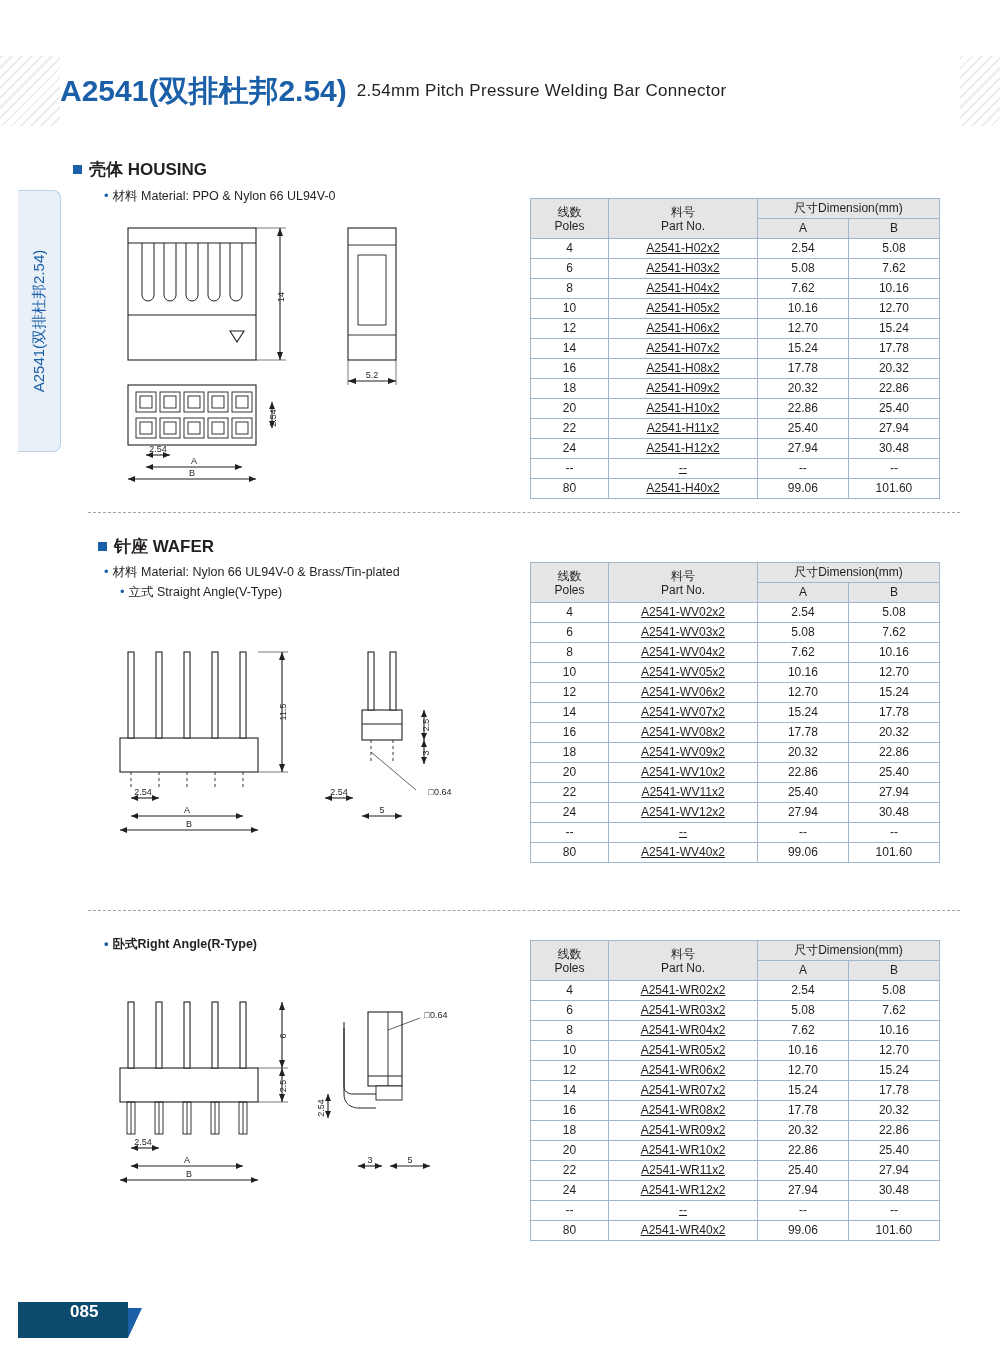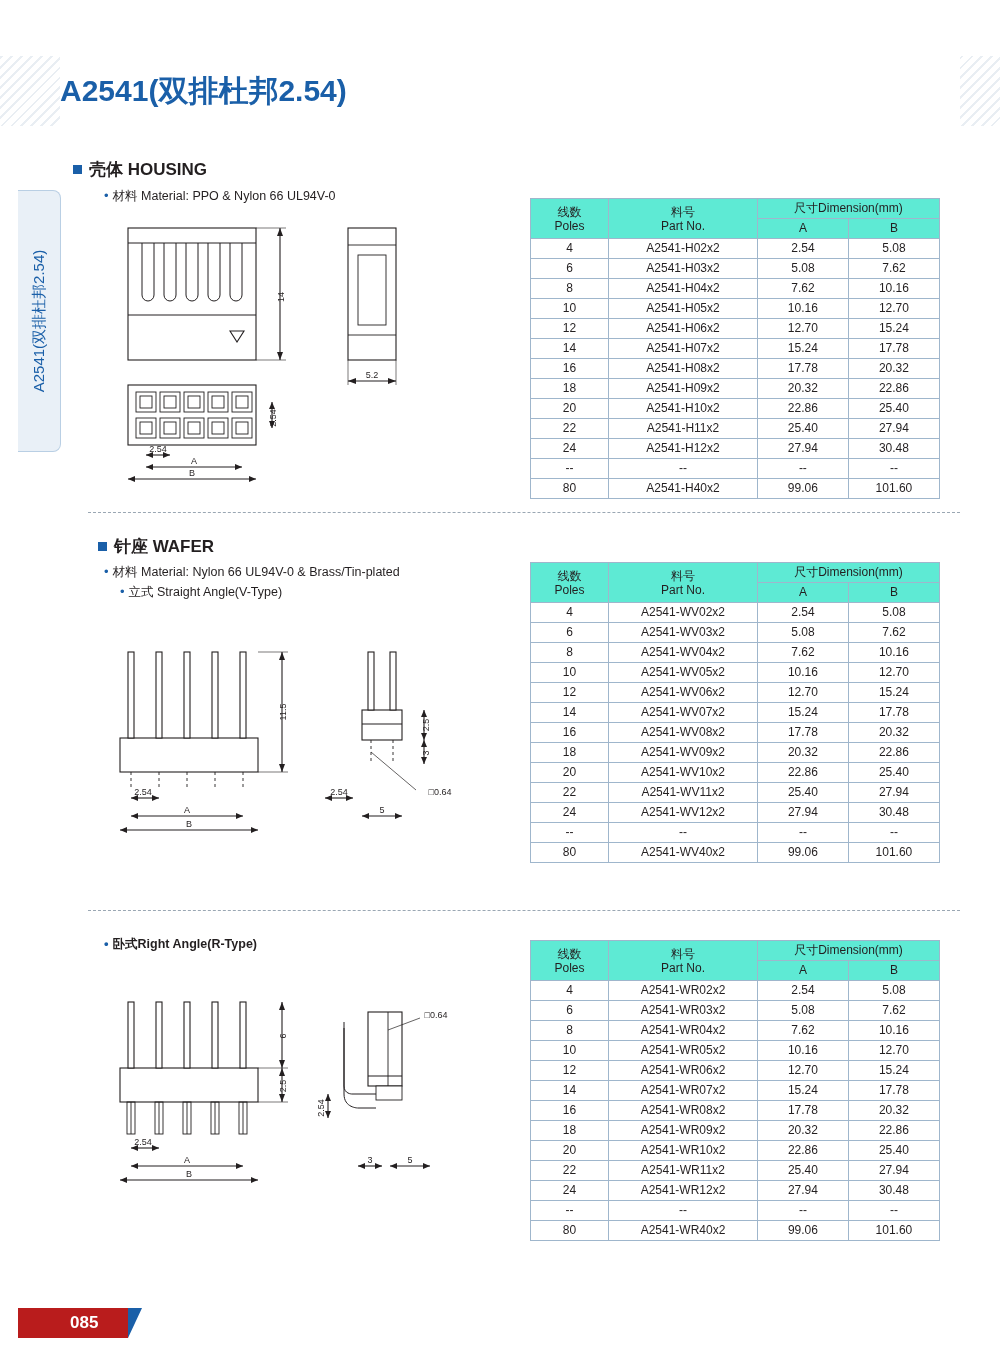--- a/index.html
+++ b/index.html
@@ -110,49 +110,49 @@
   table.spec th, table.spec td {
     border: 1px solid #9fb6cc;
     text-align: center;
     padding: 0;
     height: 19px;
     line-height: 19px;
     font-weight: normal;
     color: #231f20;
   }
   table.spec thead th {
-    background: #5eead4;
+    background: #e5e5e5;
     font-size: 12px;
   }
   table.spec thead th.twoline {
     line-height: 14px;
     height: 36px;
   }
   table.spec td.poles { width: 78px; }
-  table.spec td.part  { width: 150px; }
+  table.spec td.part  { width: 150px; text-decoration: underline; }
   table.spec td.dim   { width: 91px; }
 
   
   .draw {
     position: absolute;
   }
   .dashed-sep {
     position: absolute;
     border-top: 1px dashed #9aa7b3;
     height: 0;
   }
 
   
   .footer-bar {
     position: absolute;
     left: 18px; bottom: 28px;
-    width: 110px; height: 30px;
-    background: #b91c1c;
+    width: 110px; height: 36px;
+    background: #0c4a6e;
     display: flex;
-    align-items: center;
+    align-items: flex-start;
   }
   .footer-bar .pg {
     color: #fff;
     font-size: 17px;
     font-weight: bold;
     margin-left: 52px;
   }
   .footer-corner {
     position: absolute;
     left: 128px; bottom: 28px;
@@ -160,20 +160,21 @@
     border-left: 14px solid #1a5fa8;
     border-bottom: 30px solid transparent;
   }
 </style>
 </head>
 <body>
 
 <div class="header"></div>
 <div class="header-band">
   <div class="title-cn">A2541(双排杜邦2.54)</div>
+  <div class="title-en">2.54mm Pitch Pressure Welding Bar Connector</div>
 </div>
 
 <div class="side-tab">
   <span>A2541(双排杜邦2.54)</span>
 </div>
 
 <div class="sec-head" style="left:73px; top:158px;">
   <span class="bullet"></span>
   <span>壳体 HOUSING</span>
 </div>

